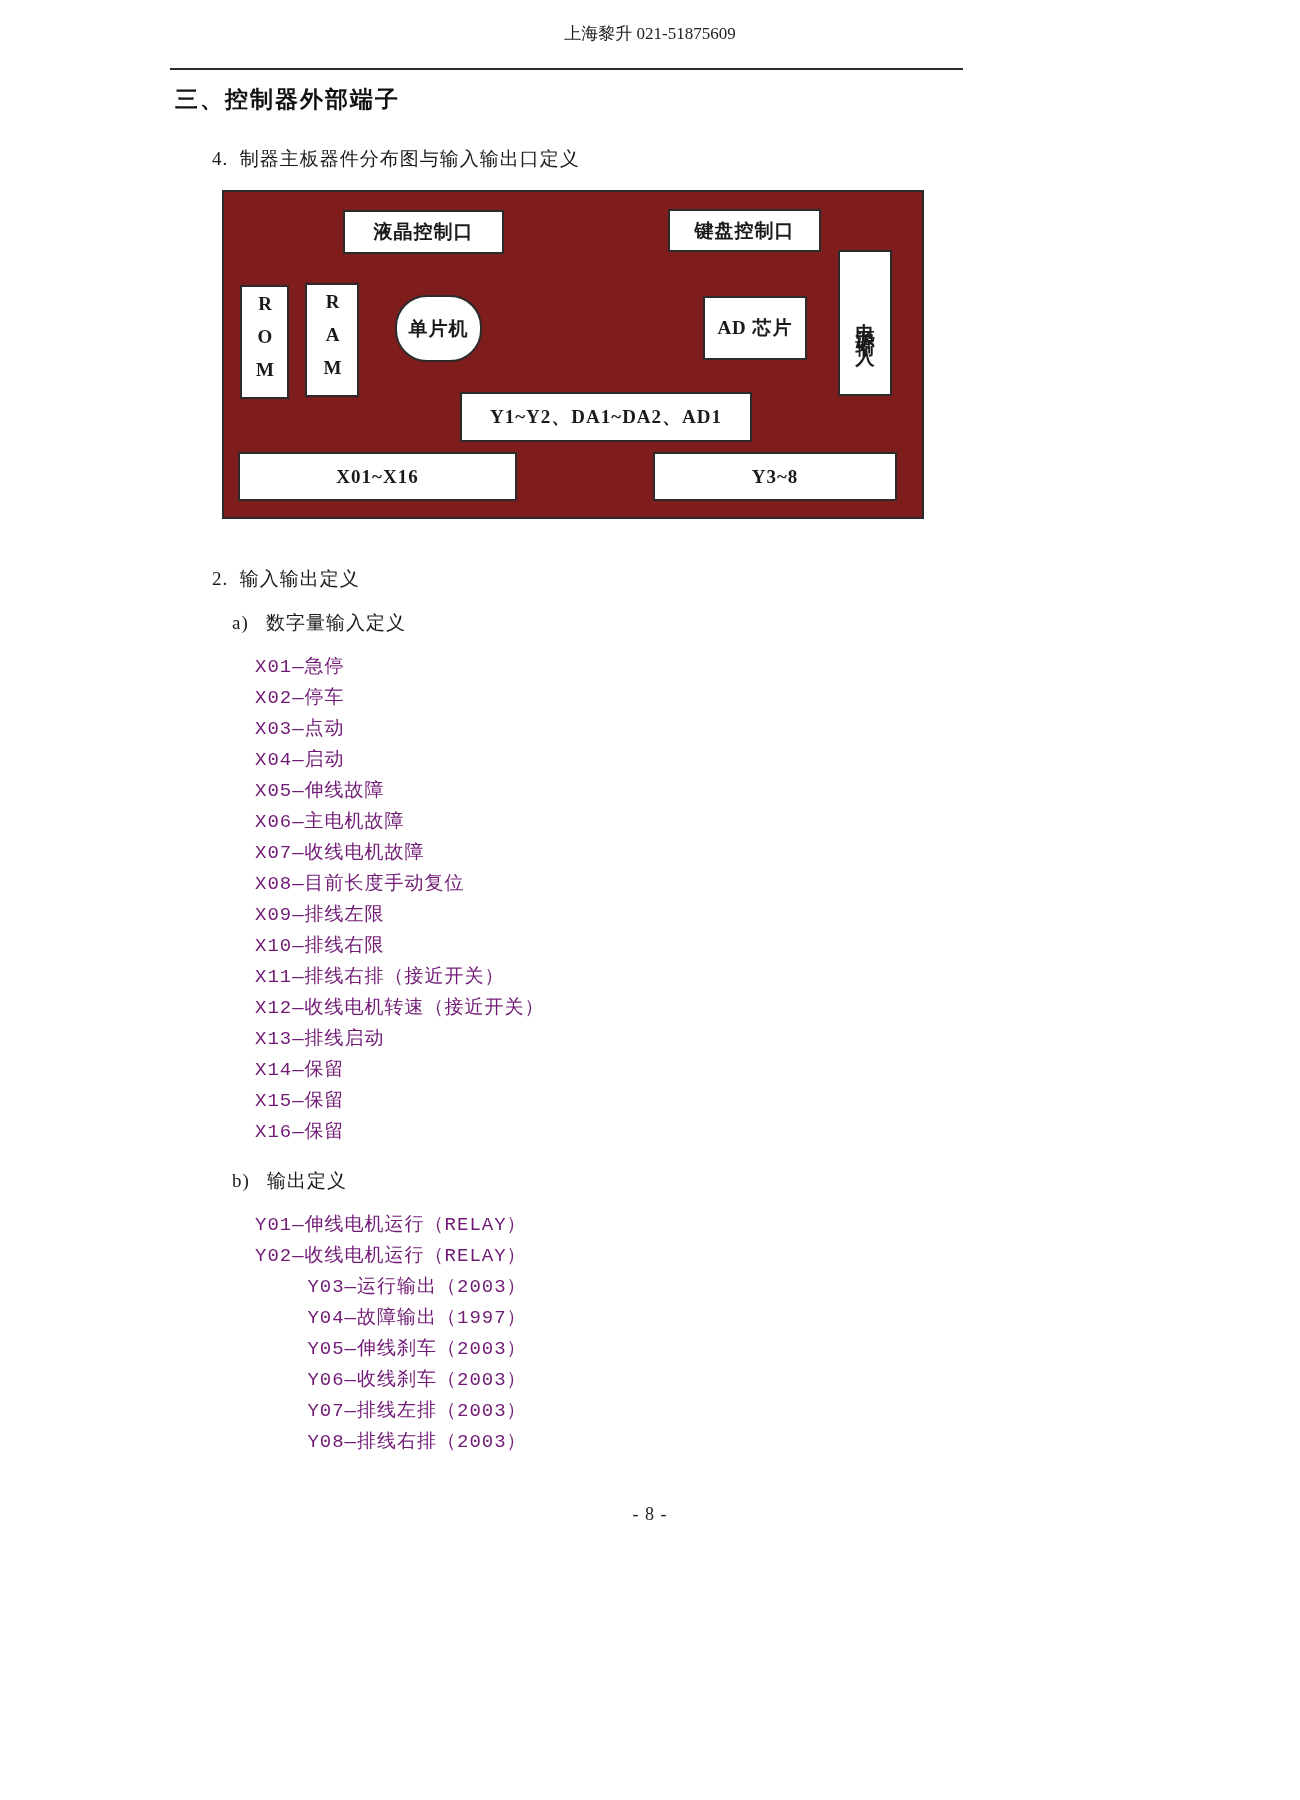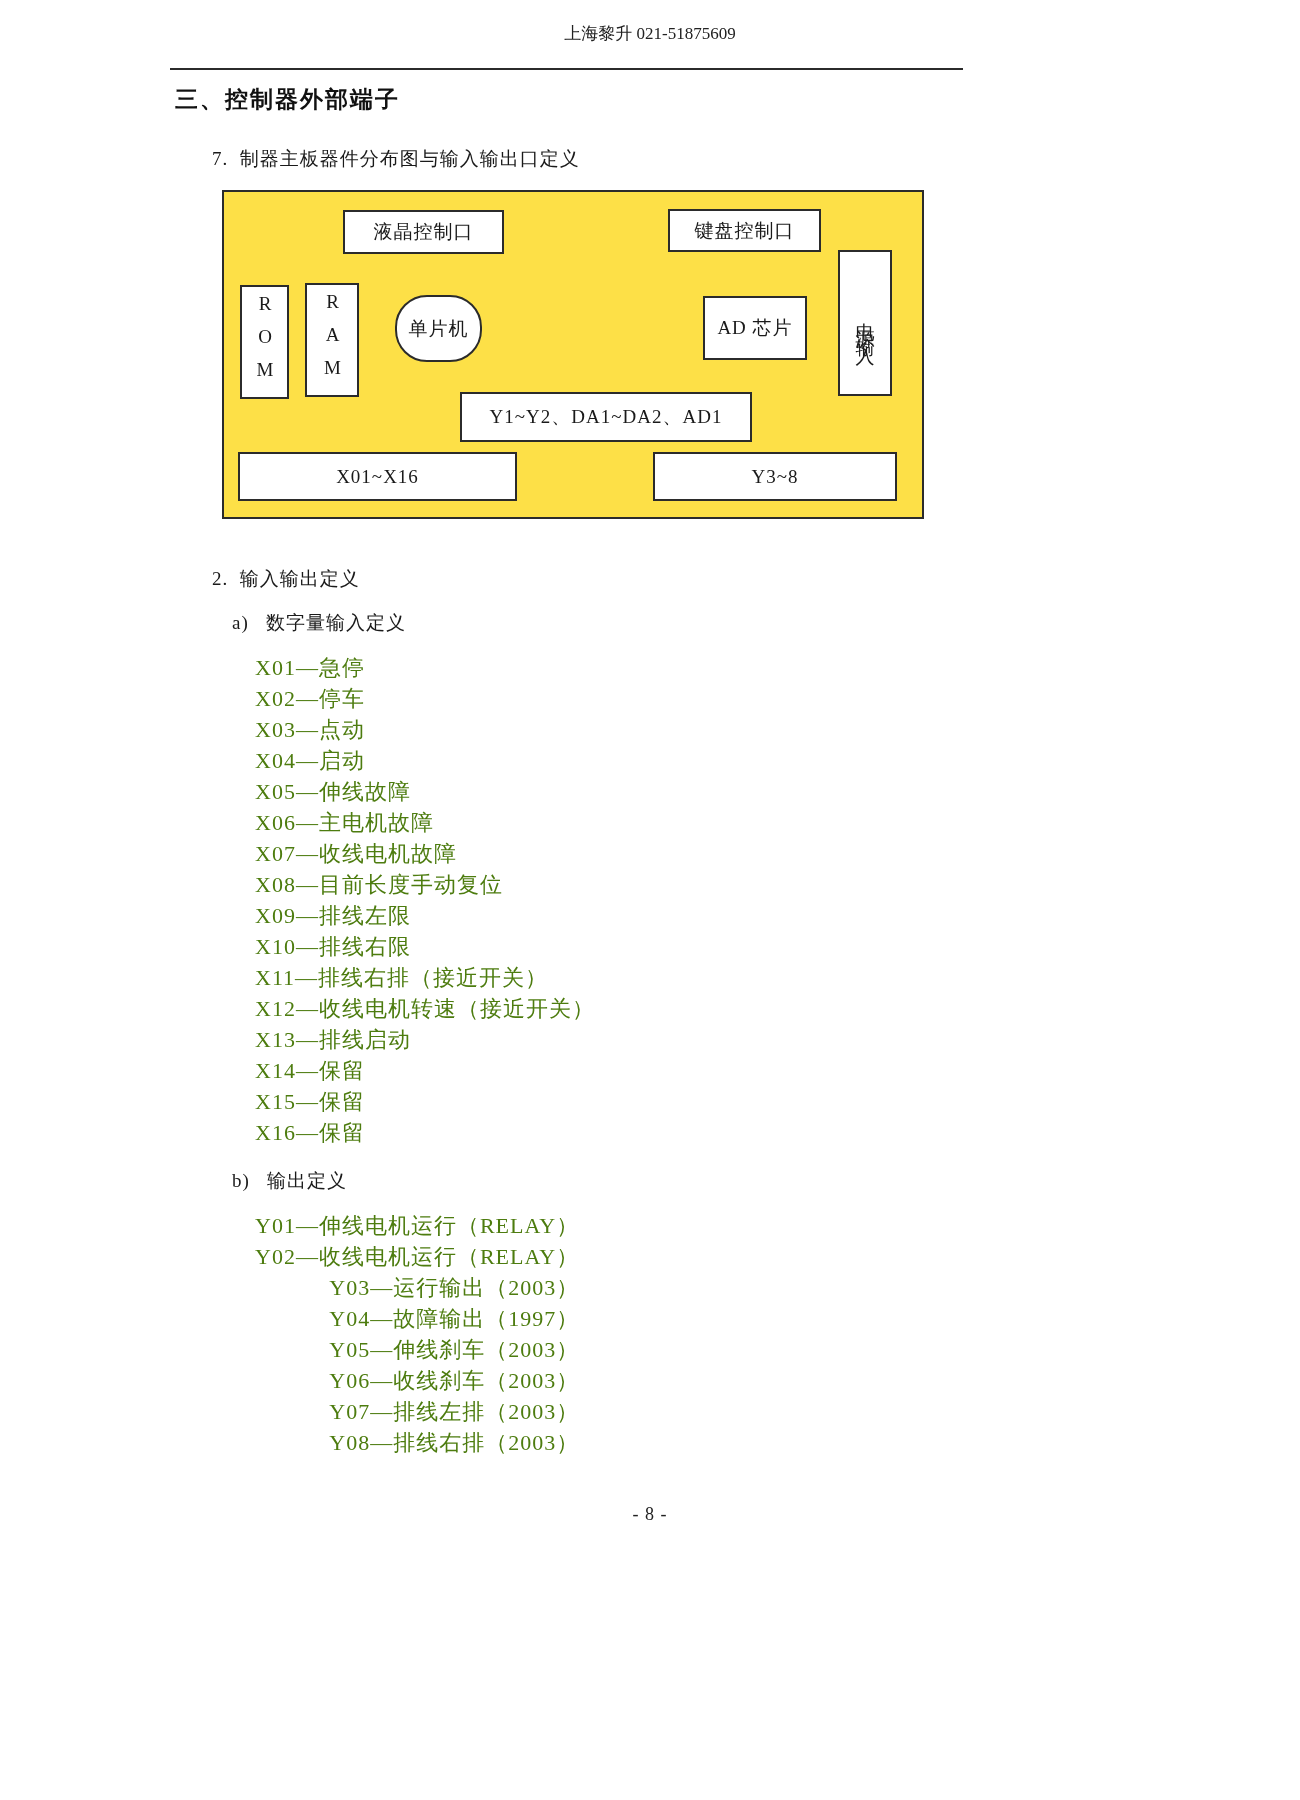--- a/index.html
+++ b/index.html
@@ -31,21 +31,21 @@
   .item1-title{left:212px;top:146px;}
   .item2-title{left:212px;top:566px;}
   .sub-label{
     position:absolute;font-size:19px;color:#1a1a1a;letter-spacing:1px;
   }
   .label-a{left:232px;top:610px;}
   .label-b{left:232px;top:1168px;}
 
   .diagram{
     position:absolute;left:222px;top:190px;width:698px;height:325px;
-    border:2px solid #2b2b2b;background:#fde047;
+    border:2px solid #2b2b2b;background:#7f1d1d;font-weight:bold;
   }
   .dbox{
     position:absolute;border:2px solid #2b2b2b;background:#fff;
     display:flex;align-items:center;justify-content:center;
     font-size:19px;color:#1a1a1a;text-align:center;letter-spacing:1px;
   }
   .vtext{
     writing-mode:vertical-rl;
     text-orientation:upright;
   }
@@ -55,22 +55,23 @@
   .box-power{left:614px;top:58px;width:50px;height:142px;letter-spacing:8px;}
   .box-rom{left:16px;top:93px;width:45px;height:110px;letter-spacing:12px;}
   .box-ram{left:81px;top:91px;width:50px;height:110px;letter-spacing:12px;}
   .box-mcu{left:171px;top:103px;width:83px;height:63px;border-radius:32px;}
   .box-ad{left:479px;top:104px;width:100px;height:60px;}
   .box-bus{left:236px;top:200px;width:288px;height:46px;}
   .box-xterm{left:14px;top:260px;width:275px;height:45px;}
   .box-yterm{left:429px;top:260px;width:240px;height:45px;}
 
   .io-list{
-    position:absolute;font-size:22px;line-height:31px;color:#4d7c0f;
+    position:absolute;font-size:19px;line-height:31px;color:#701a75;
     letter-spacing:1px;
+    font-family:Liberation Mono, monospace;
   }
   .x-list{left:255px;top:652px;}
   .y-list{left:255px;top:1210px;text-align:right;}
   .list-item{white-space:pre;}
 
   .page-footer{
     position:absolute;top:1504px;left:0;width:100%;
     text-align:center;font-size:18px;color:#222;letter-spacing:1px;
   }
 </style>
@@ -80,21 +81,21 @@
 <div class="page">
 
   <div class="page-header">
     <span>上海黎升 021-51875609</span>
   </div>
 
   <div class="header-rule"></div>
 
   <h1 class="section-title">三、控制器外部端子</h1>
 
-  <div class="item-title item1-title pre">7.  制器主板器件分布图与输入输出口定义</div>
+  <div class="item-title item1-title pre">4.  制器主板器件分布图与输入输出口定义</div>
 
   <div class="diagram">
     <div class="dbox box-lcd">液晶控制口</div>
     <div class="dbox box-kbd">键盘控制口</div>
     <div class="dbox box-rom vtext">ROM</div>
     <div class="dbox box-ram vtext">RAM</div>
     <div class="dbox box-mcu">单片机</div>
     <div class="dbox box-ad">AD 芯片</div>
     <div class="dbox box-power vtext">电源输入</div>
     <div class="dbox box-bus">Y1~Y2、DA1~DA2、AD1</div>

